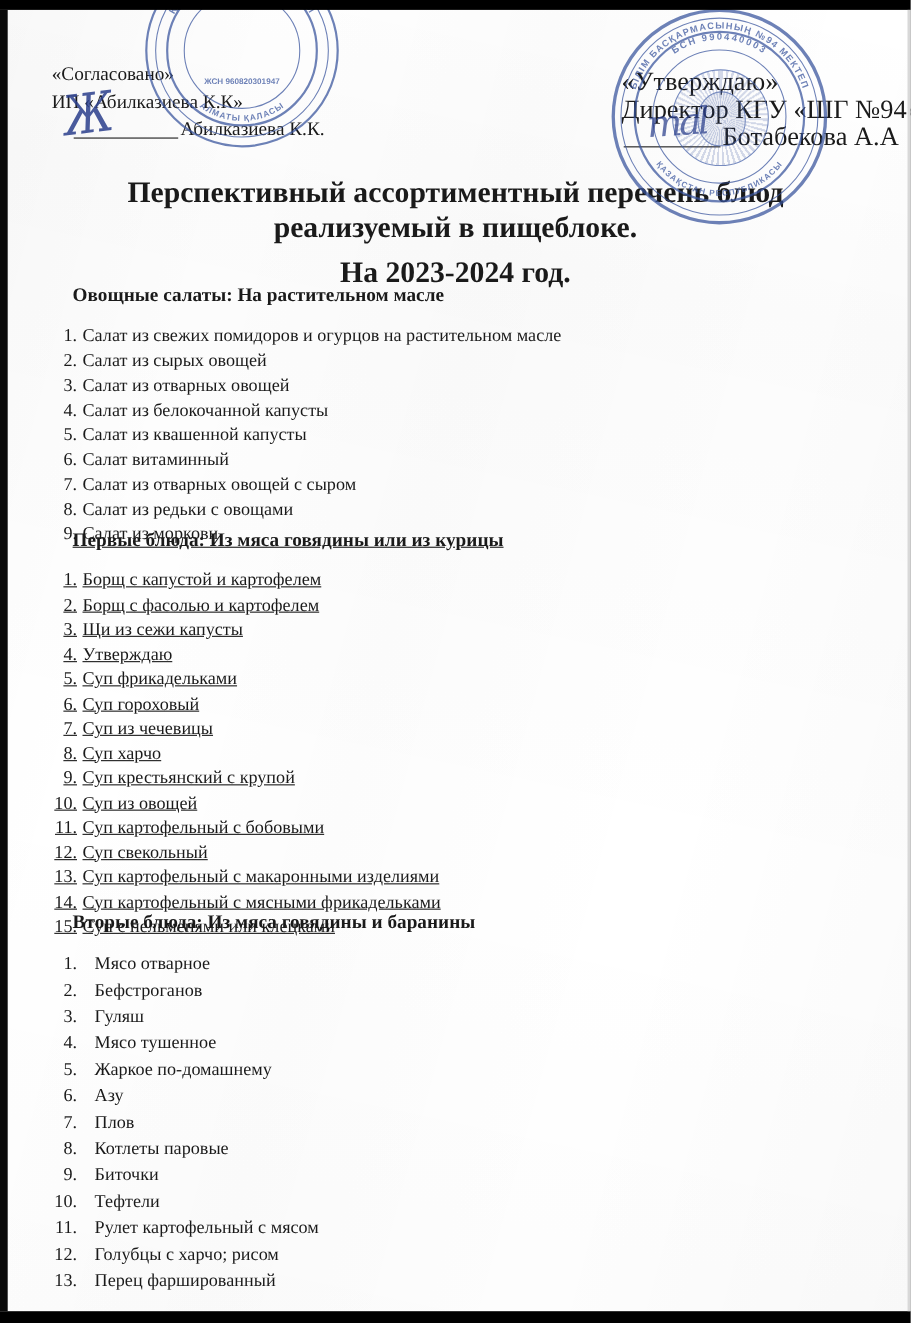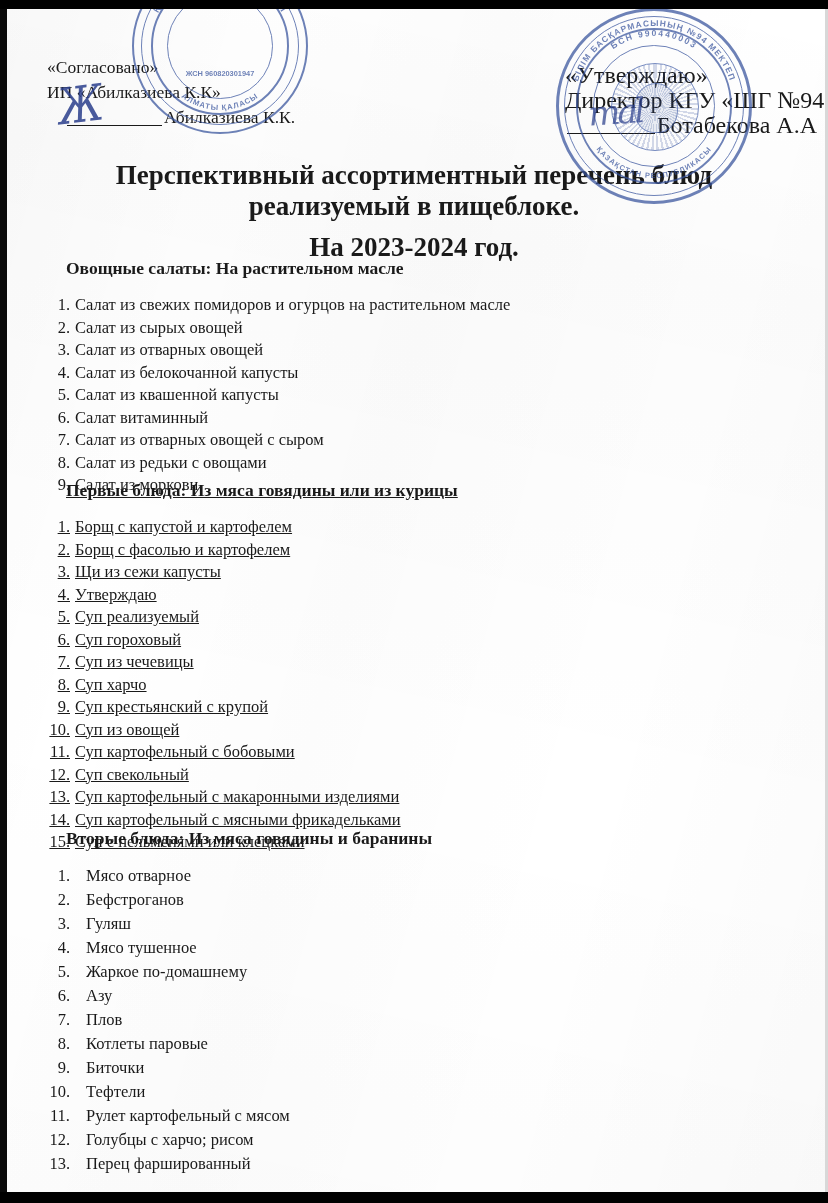--- a/index.html
+++ b/index.html
@@ -359,21 +359,21 @@
           <li>
             <span class="num">3.</span>
             <span>Щи из сежи капусты</span>
           </li>
           <li>
             <span class="num">4.</span>
             <span>Утверждаю</span>
           </li>
           <li>
             <span class="num">5.</span>
-            <span>Суп реализуемый</span>
+            <span>Суп фрикадельками</span>
           </li>
           <li>
             <span class="num">6.</span>
             <span>Суп гороховый</span>
           </li>
           <li>
             <span class="num">7.</span>
             <span>Суп из чечевицы</span>
           </li>
           <li>

